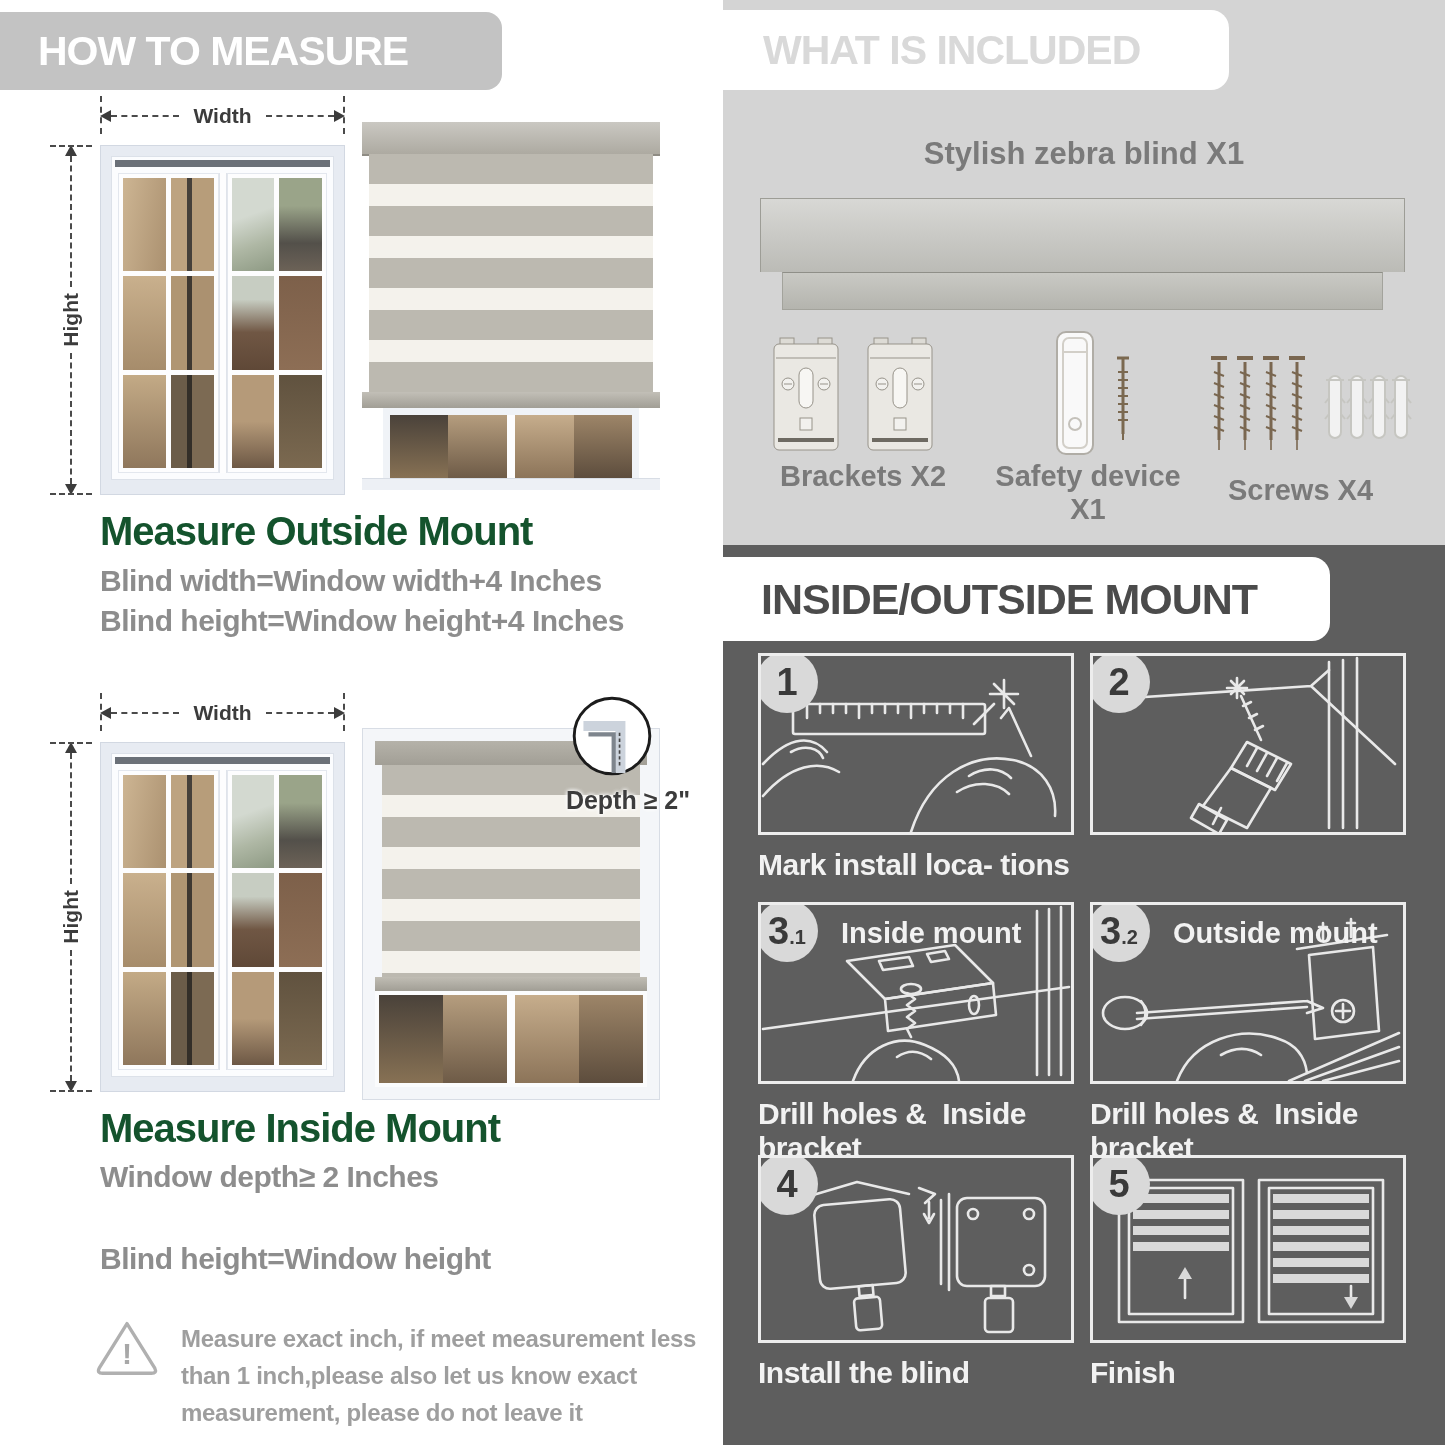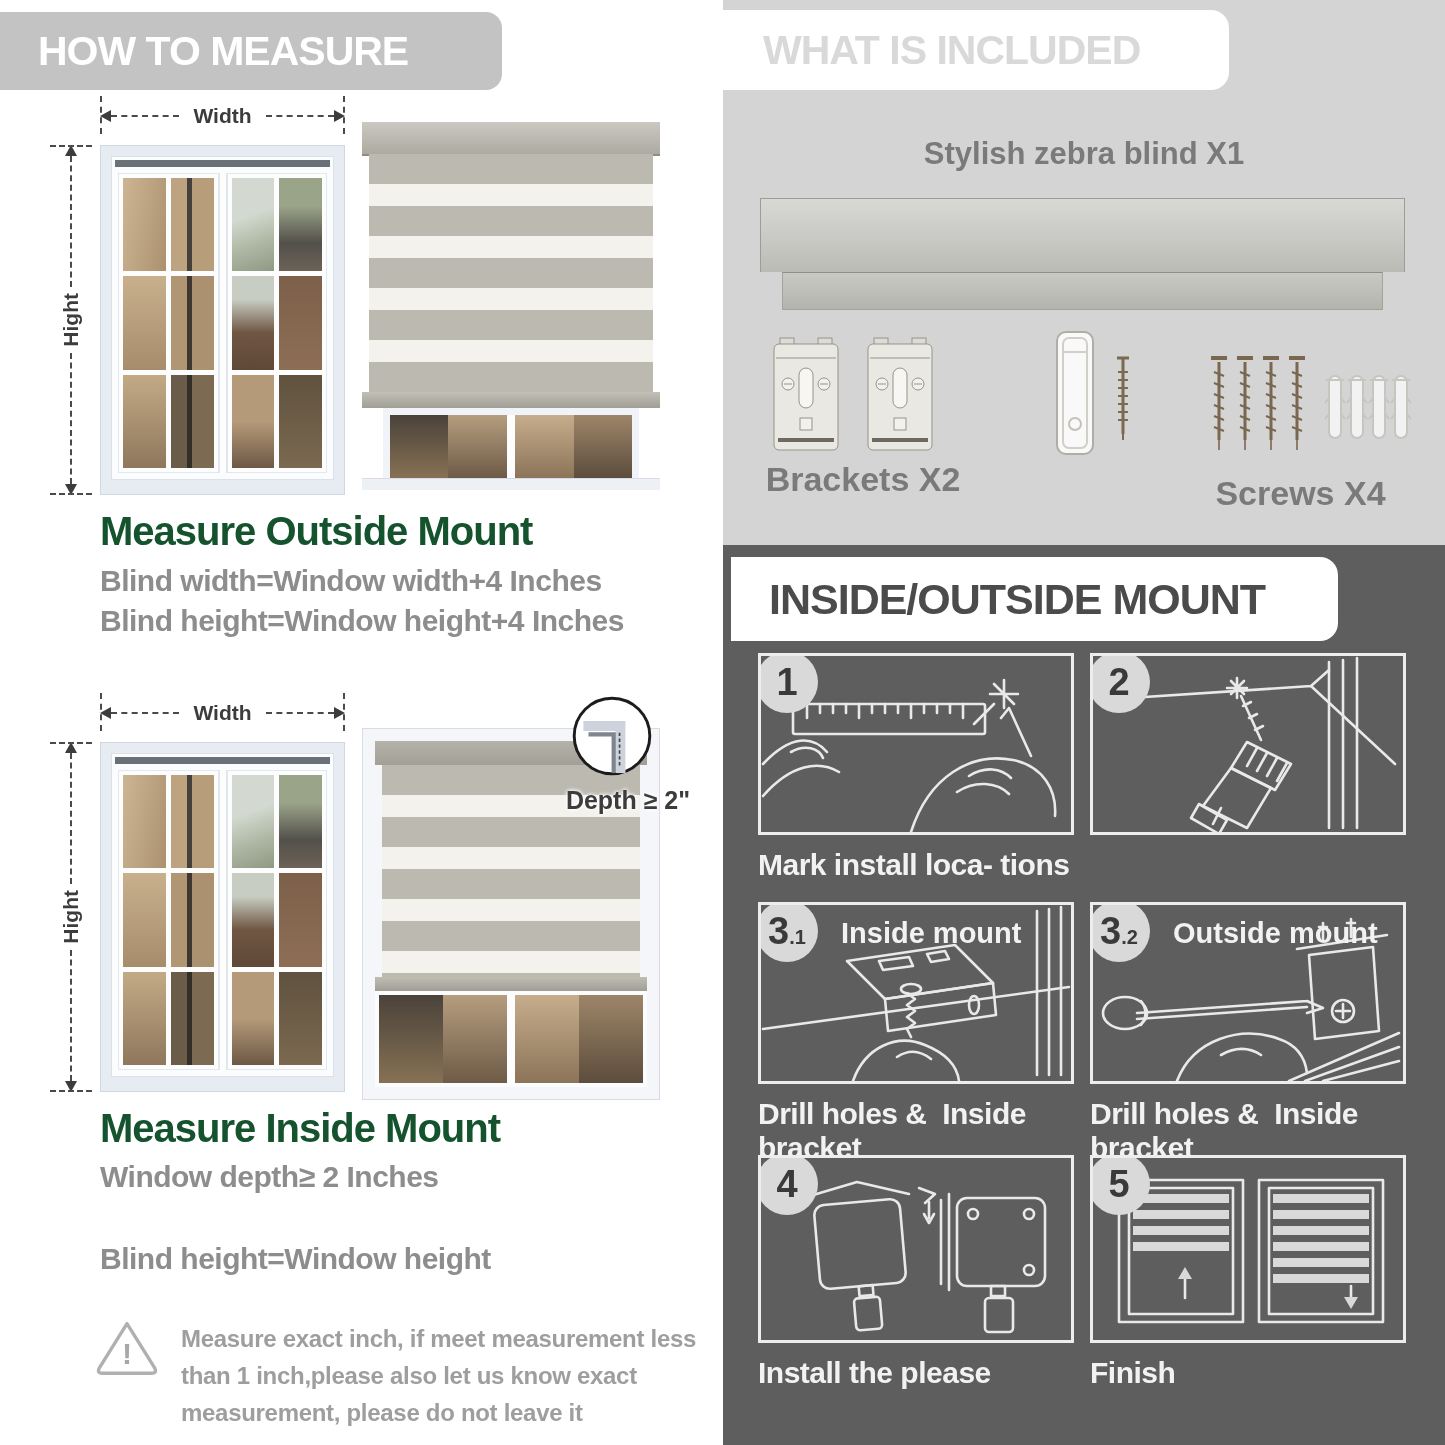--- a/index.html
+++ b/index.html
@@ -7,21 +7,21 @@
           font-family:"Liberation Sans","DejaVu Sans",sans-serif;-webkit-font-smoothing:antialiased;}
   #canvas *{box-sizing:border-box;}
 
   
   .badge-gray{position:absolute;left:0;top:12px;width:502px;height:78px;background:#c3c3c3;
               border-radius:0 16px 16px 0;display:flex;align-items:center;padding-left:38px;}
   .badge-gray span{color:#fff;font-size:41px;font-weight:bold;letter-spacing:-1px;}
   .badge-white{position:absolute;left:0;top:10px;width:506px;height:80px;background:#fff;
                border-radius:0 18px 18px 0;display:flex;align-items:center;padding-left:40px;}
   .badge-white span{color:#d9d9d9;font-size:41px;font-weight:bold;letter-spacing:-1px;}
-  .badge-mount{position:absolute;left:8px;top:12px;width:607px;height:84px;background:#fff;
+  .badge-mount{position:absolute;left:0;top:12px;width:607px;height:84px;background:#fff;
                border-radius:0 18px 18px 0;display:flex;align-items:center;padding-left:38px;}
   .badge-mount span{color:#4b4b4b;font-size:43px;font-weight:bold;letter-spacing:-1px;}
 
   
   .ltitle{position:absolute;left:100px;margin:0;font-size:40px;font-weight:bold;color:#14532d;letter-spacing:-1px;}
   .lline{position:absolute;left:100px;margin:0;font-size:30px;font-weight:bold;color:#8d8d8d;letter-spacing:-0.5px;}
 
   
   .harrow{position:absolute;display:flex;align-items:center;height:24px;}
   .harrow .dash{flex:1;height:0;border-top:2px dashed #4a4a4a;}
@@ -96,21 +96,21 @@
   .warn-text div{font-size:24px;font-weight:bold;color:#9e9e9e;line-height:37px;letter-spacing:-0.3px;}
 
   
   .rtop{position:absolute;left:723px;top:0;width:722px;height:545px;background:#d4d4d4;}
   .product-title{position:absolute;left:0;top:136px;width:100%;text-align:center;
                  font-size:31px;font-weight:bold;color:#7a7a7a;}
   .cassette{position:absolute;left:37px;top:198px;width:645px;}
   .cassette-top{height:74px;background:linear-gradient(#d8d8d5,#bbbbb6);border:1px solid #9d9d96;border-bottom:none;}
   .cassette-bot{height:38px;margin:0 22px;background:linear-gradient(#c9c9c4,#b4b4ae);border:1px solid #a3a39c;border-top-color:#8f8f88;}
   .item-svg{position:absolute;}
-  .item-label{position:absolute;top:460px;text-align:center;font-size:34px;font-weight:bold;color:#7a7a7a;}
+  .item-label{position:absolute;top:460px;text-align:center;font-size:29px;font-weight:bold;color:#7a7a7a;}
 
   .rbot{position:absolute;left:723px;top:545px;width:722px;height:900px;background:#5e5e5e;}
   .step{position:absolute;width:316px;}
   .tile{position:relative;height:182px;border:3px solid #ededed;overflow:hidden;}
   .tile svg.art{position:absolute;left:0;top:0;width:100%;height:100%;}
   .numbadge{position:absolute;left:-5px;top:-5px;width:62px;height:62px;border-radius:50%;background:#d9d9d9;
             display:flex;align-items:center;justify-content:center;}
   .numbadge .n{font-size:38px;font-weight:bold;color:#3a3a3a;}
   .numbadge .sub{font-size:20px;font-weight:bold;color:#3a3a3a;margin-top:12px;}
   .inner-label{position:absolute;left:80px;top:12px;font-size:29px;font-weight:bold;color:#f2f2f2;white-space:pre-wrap;}
@@ -388,20 +388,21 @@
           </g>
         <g transform="translate(198,0)">
             <rect x="-6" y="24" width="12" height="62" rx="6"></rect>
             <path d="M-9,28h18" fill="none"></path>
             <path d="M-6,46l-4,5M6,46l4,5M-6,62l-4,5M6,62l4,5" fill="none"></path>
           </g>
       </g>
     </svg>
 
     <div class="item-label" style="left:10px;width:260px;">Brackets X2</div>
+    <div class="item-label" style="left:255px;width:220px;">Safety device X1</div>
     <div class="item-label" style="left:470px;width:215px;margin-top:14px;">Screws X4</div>
   </div>
 
   <div class="rbot">
     <div class="badge-mount">
       <span>INSIDE/OUTSIDE MOUNT</span>
     </div>
 
     <div class="step" style="left:35px;top:108px;">
       <div class="tile">
@@ -503,21 +504,21 @@
           <path d="M188,36V132M180,42V126"></path>
           <path d="M168,44v16M163,56l5,9 5,-9"></path>
           <rect x="224" y="140" width="28" height="34" rx="4"></rect>
           <path d="M230,128h14v10h-14z"></path>
         </svg>
         <div class="numbadge">
           <span class="n">4</span>
             <span class="sub"></span>
         </div>
       </div>
-      <div class="caption">Install the please</div>
+      <div class="caption">Install the blind</div>
     </div>
 
     <div class="step" style="left:367px;top:610px;">
       <div class="tile" style="height:188px;">
         <svg class="art" viewBox="0 0 310 182">
           <rect x="26" y="22" width="124" height="142"></rect>
           <rect x="36" y="30" width="104" height="126"></rect>
           <rect class="fillbar" x="40" y="36" width="96" height="9"></rect>
           <rect class="fillbar" x="40" y="52" width="96" height="9"></rect>
           <rect class="fillbar" x="40" y="68" width="96" height="9"></rect>

